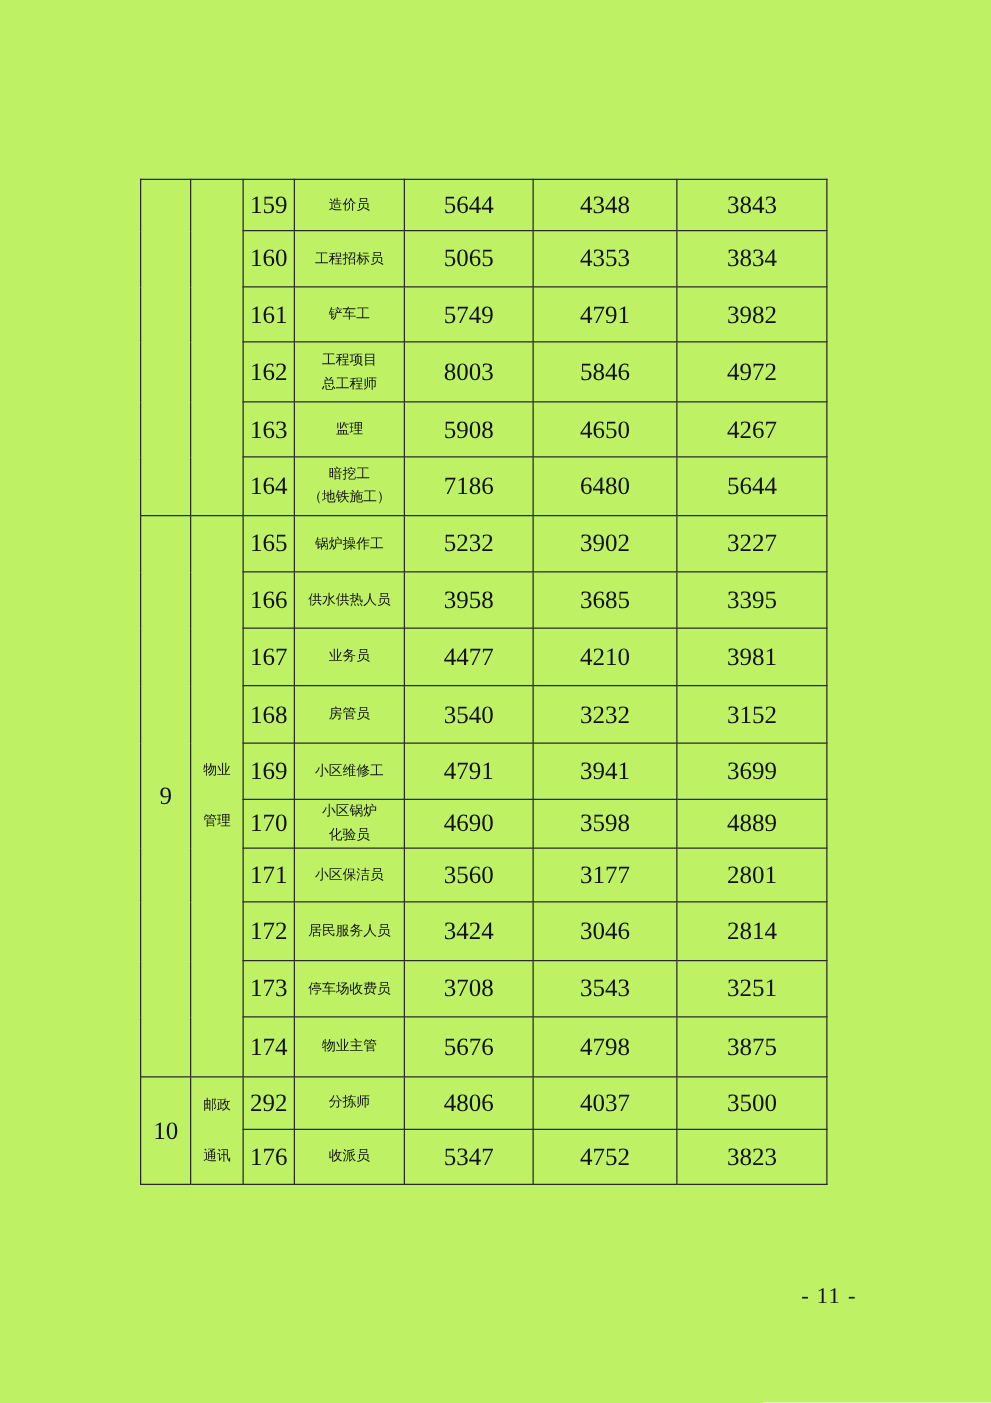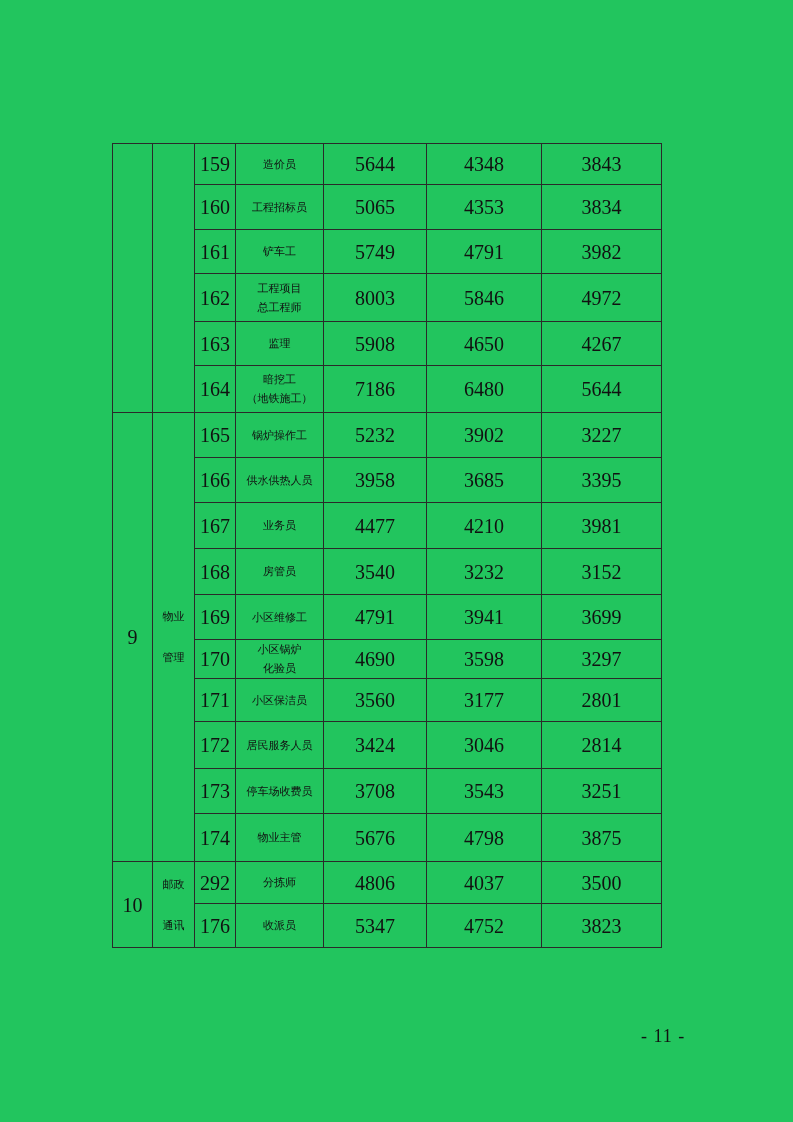--- a/index.html
+++ b/index.html
@@ -1,20 +1,20 @@
 <!DOCTYPE html>
 <html><head>
 <meta charset="utf-8">
 <style>
   html, body { margin: 0; padding: 0; background: #ffffff; }
   .page {
     position: relative;
     width: 793px;
     height: 1122px;
-    background: #22c55e;
+    background: #bef264;
     font-family: "Liberation Serif", "DejaVu Serif", serif;
     color: #111111;
     overflow: hidden;
   }
   table.salary {
     position: absolute;
     left: 112px;
     top: 143px;
     width: 549px;
     border-collapse: collapse;
@@ -144,21 +144,21 @@
         <td class="c-val">4791</td>
         <td class="c-val">3941</td>
         <td class="c-val">3699</td>
       </tr>
       <tr style="height:30px">
         <td class="c-no">170</td>
         <td class="c-title">小区锅炉
 化验员</td>
         <td class="c-val">4690</td>
         <td class="c-val">3598</td>
-        <td class="c-val">3297</td>
+        <td class="c-val">4889</td>
       </tr>
       <tr style="height:43px">
         <td class="c-no">171</td>
         <td class="c-title">小区保洁员</td>
         <td class="c-val">3560</td>
         <td class="c-val">3177</td>
         <td class="c-val">2801</td>
       </tr>
       <tr style="height:47px">
         <td class="c-no">172</td>

